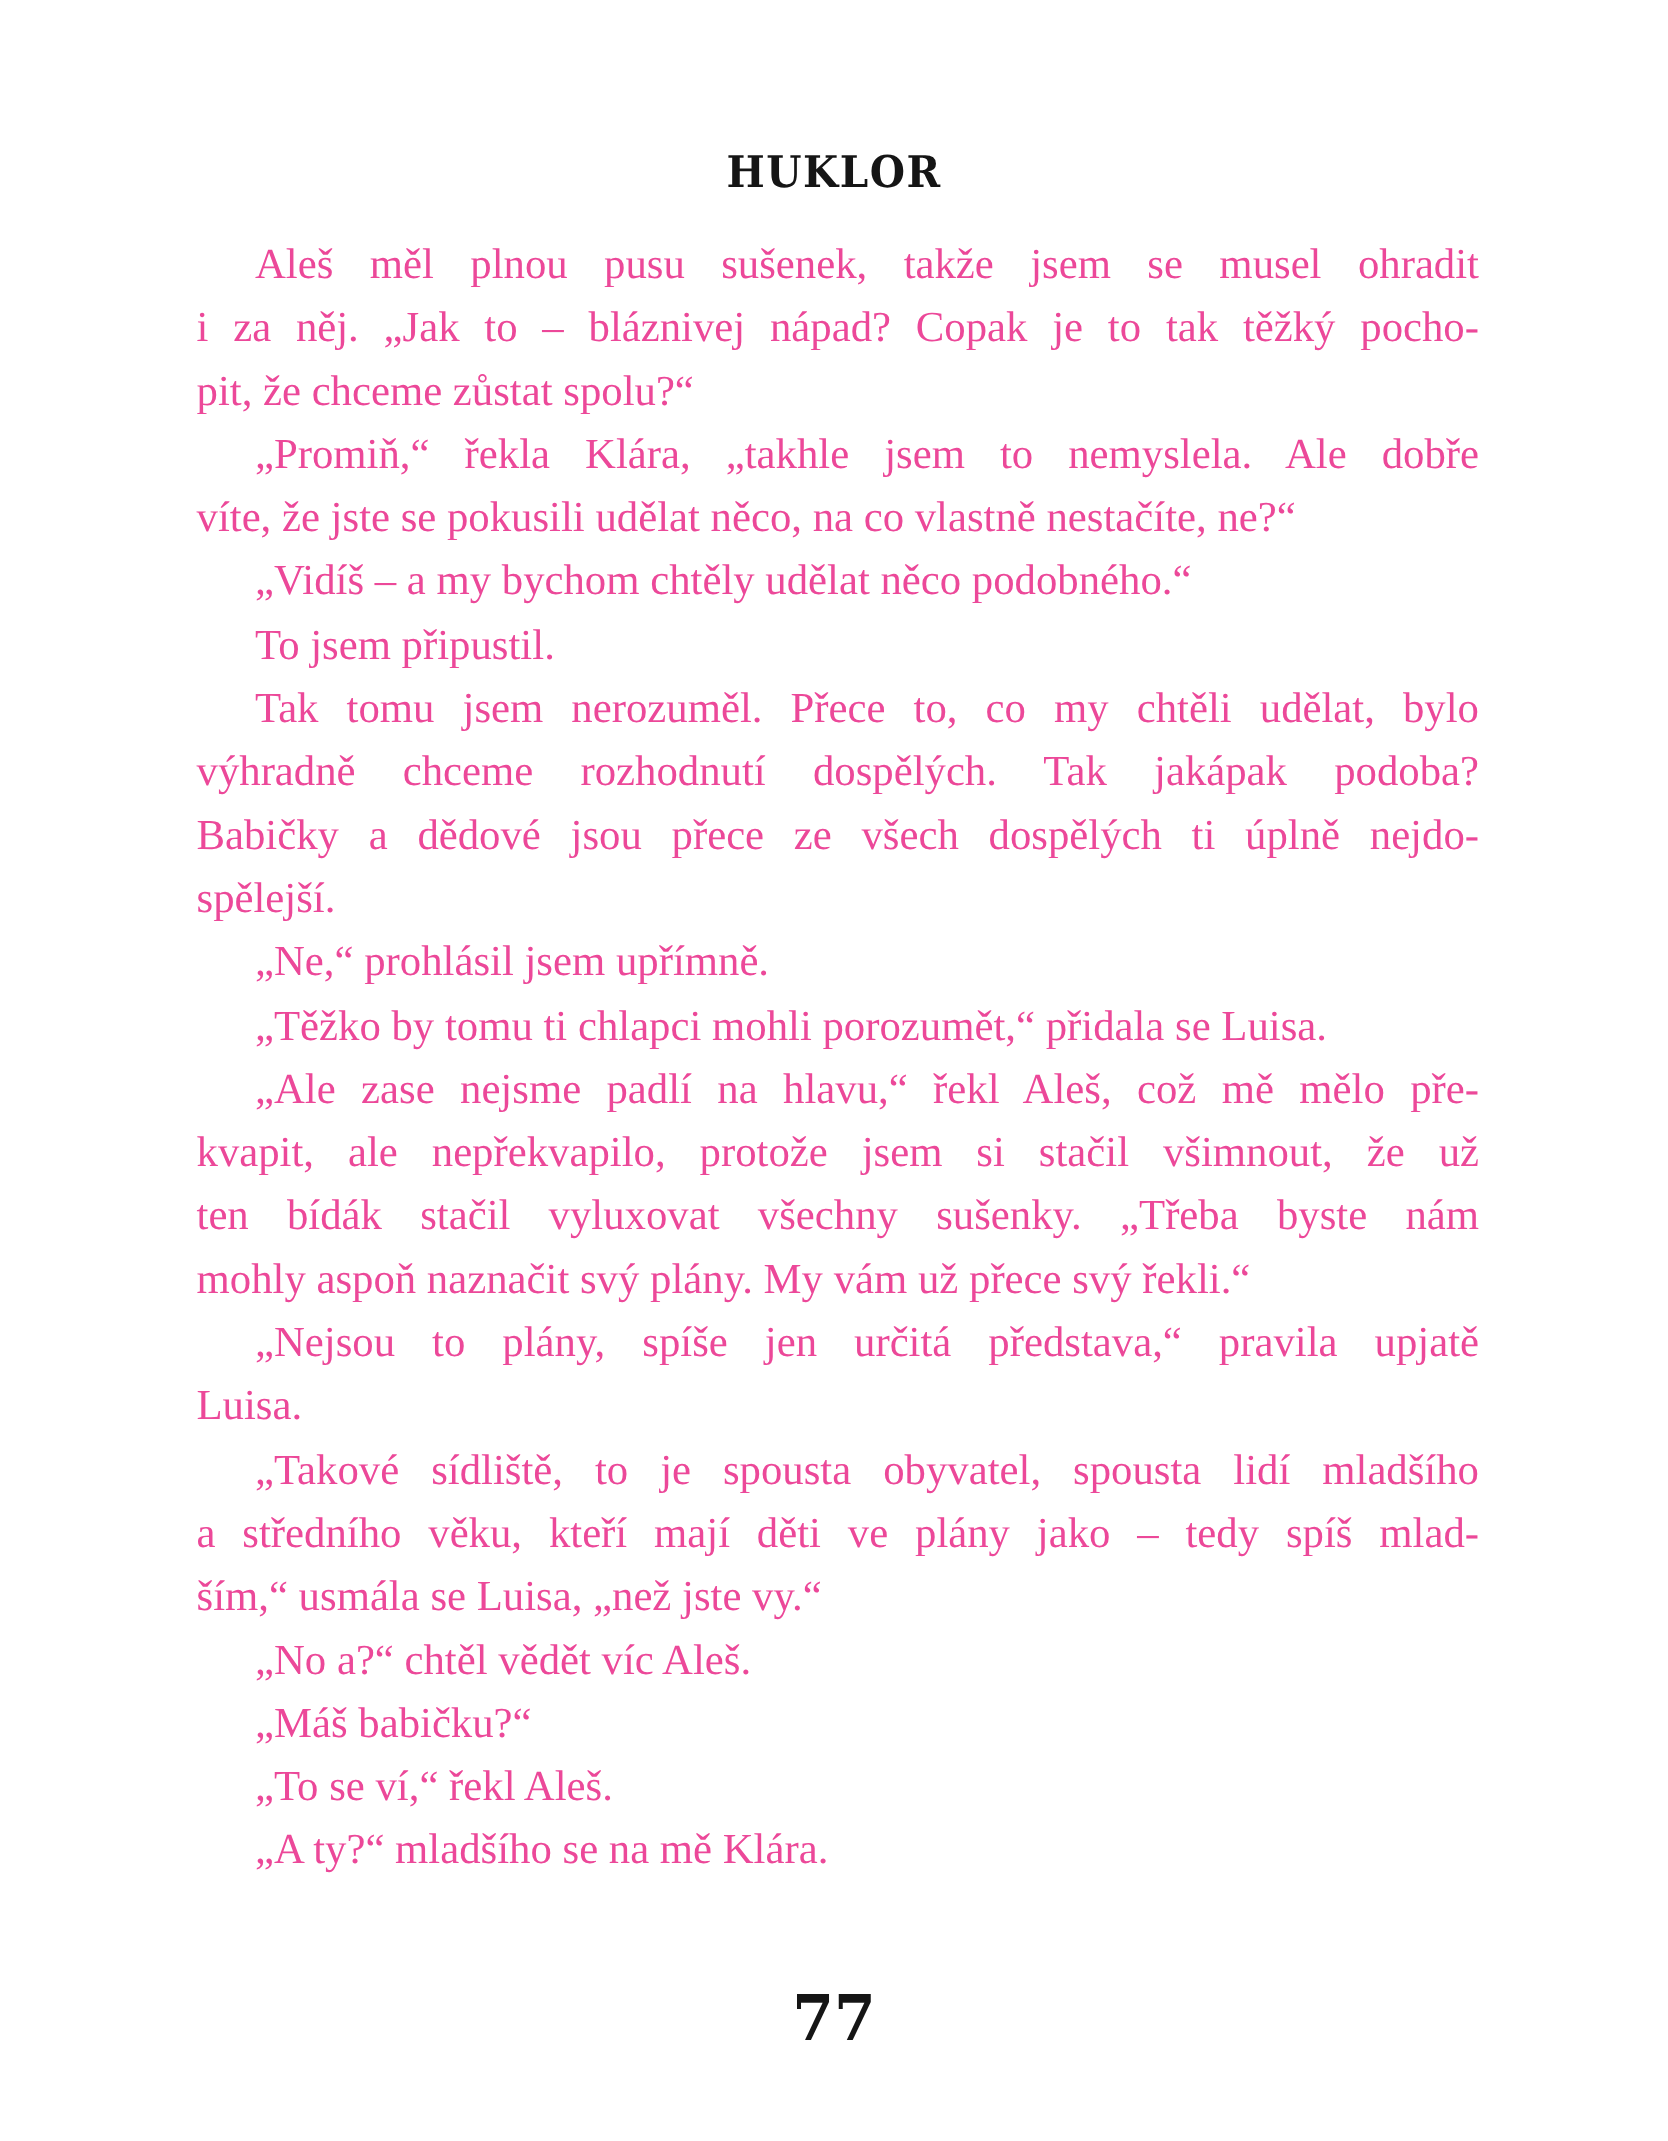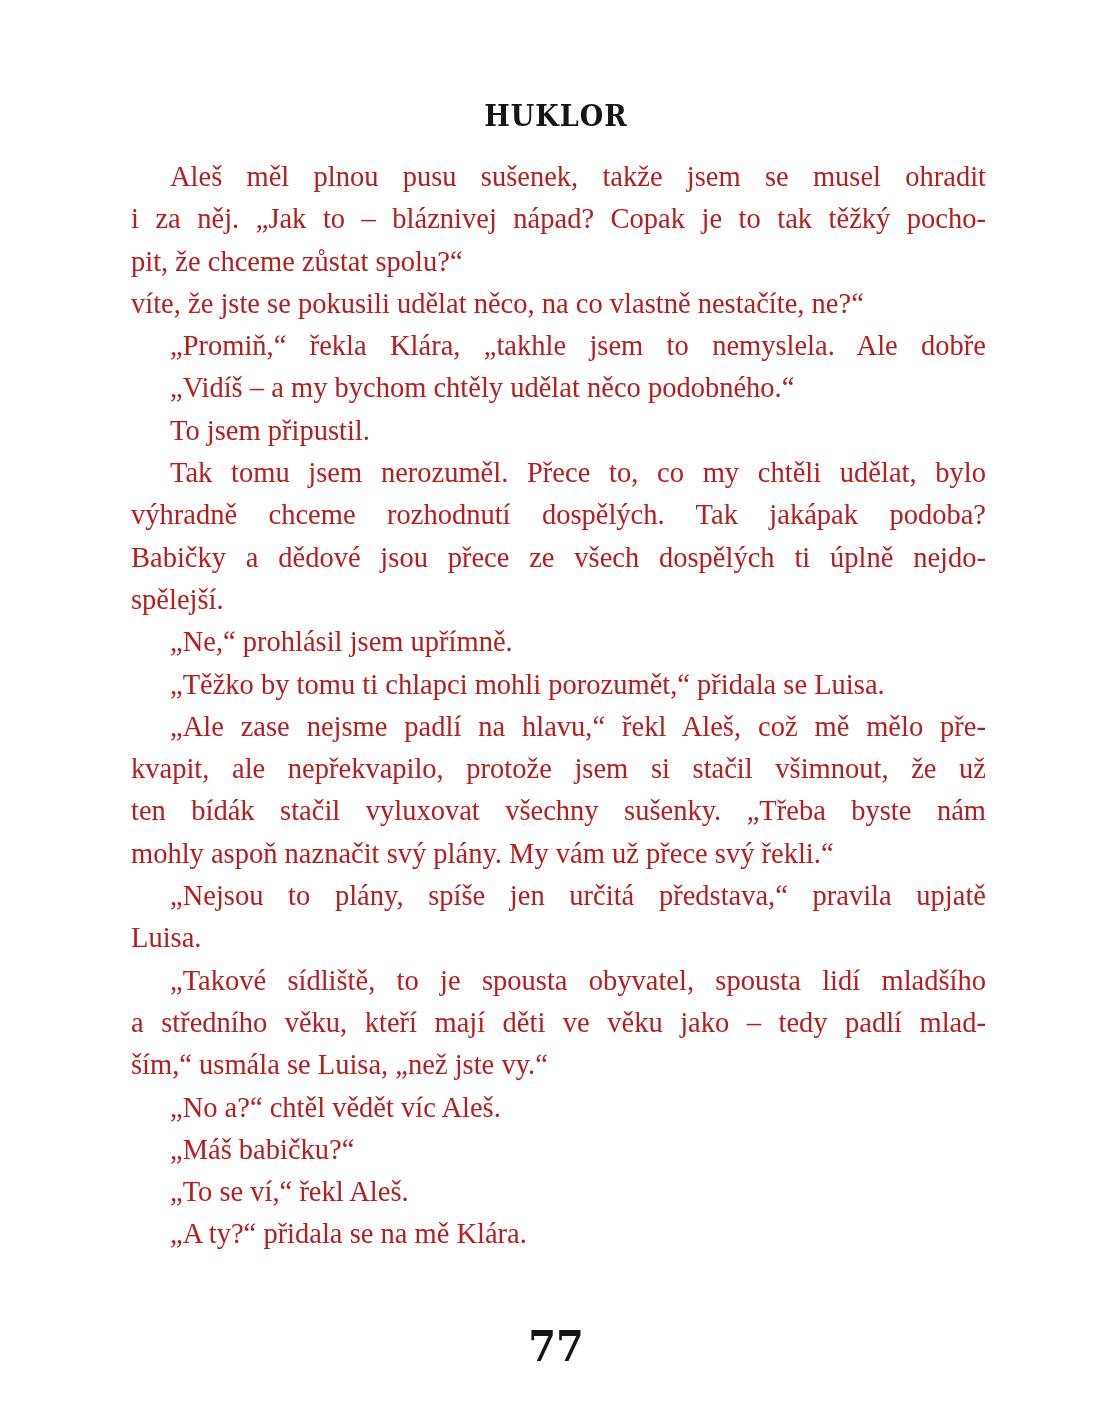--- a/index.html
+++ b/index.html
@@ -29,21 +29,21 @@
     transform: scaleY(1.08);
     color: #151515;
   }
   .text-block {
     position: absolute;
     top: 156px;
     left: 131px;
     width: 855px;
     font-size: 28.5px;
     line-height: 42.3px;
-    color: #b91c1c;
+    color: #ec4899;
   }
   .para { margin: 0; }
   .line {
     white-space: nowrap;
     text-align: justify;
     text-align-last: left;
   }
   .line.just {
     white-space: normal;
     text-align-last: justify;
@@ -68,22 +68,22 @@
 <div class="page">
   <div class="chapter-header">HUKLOR</div>
 
   <div class="text-block">
       <div class="para">
         <div class="line first just">Aleš měl plnou pusu sušenek, takže jsem se musel ohradit</div>
         <div class="line just">i za něj. „Jak to – bláznivej nápad? Copak je to tak těžký pocho-</div>
         <div class="line">pit, že chceme zůstat spolu?“</div>
       </div>
       <div class="para">
+        <div class="line first just">„Promiň,“ řekla Klára, „takhle jsem to nemyslela. Ale dobře</div>
         <div class="line">víte, že jste se pokusili udělat něco, na co vlastně nestačíte, ne?“</div>
-        <div class="line first just">„Promiň,“ řekla Klára, „takhle jsem to nemyslela. Ale dobře</div>
       </div>
       <div class="para">
         <div class="line first">„Vidíš – a my bychom chtěly udělat něco podobného.“</div>
       </div>
       <div class="para">
         <div class="line first">To jsem připustil.</div>
       </div>
       <div class="para">
         <div class="line first just">Tak tomu jsem nerozuměl. Přece to, co my chtěli udělat, bylo</div>
         <div class="line just">výhradně chceme rozhodnutí dospělých. Tak jakápak podoba?</div>
@@ -101,31 +101,31 @@
         <div class="line just">kvapit, ale nepřekvapilo, protože jsem si stačil všimnout, že už</div>
         <div class="line just">ten bídák stačil vyluxovat všechny sušenky. „Třeba byste nám</div>
         <div class="line">mohly aspoň naznačit svý plány. My vám už přece svý řekli.“</div>
       </div>
       <div class="para">
         <div class="line first just">„Nejsou to plány, spíše jen určitá představa,“ pravila upjatě</div>
         <div class="line">Luisa.</div>
       </div>
       <div class="para">
         <div class="line first just">„Takové sídliště, to je spousta obyvatel, spousta lidí mladšího</div>
-        <div class="line just">a středního věku, kteří mají děti ve věku jako – tedy padlí mlad-</div>
+        <div class="line just">a středního věku, kteří mají děti ve plány jako – tedy spíš mlad-</div>
         <div class="line">ším,“ usmála se Luisa, „než jste vy.“</div>
       </div>
       <div class="para">
         <div class="line first">„No a?“ chtěl vědět víc Aleš.</div>
       </div>
       <div class="para">
         <div class="line first">„Máš babičku?“</div>
       </div>
       <div class="para">
         <div class="line first">„To se ví,“ řekl Aleš.</div>
       </div>
       <div class="para">
-        <div class="line first">„A ty?“ přidala se na mě Klára.</div>
+        <div class="line first">„A ty?“ mladšího se na mě Klára.</div>
       </div>
     </div>
 
   <div class="page-number">77</div>
 </div>
 
 </body></html>

